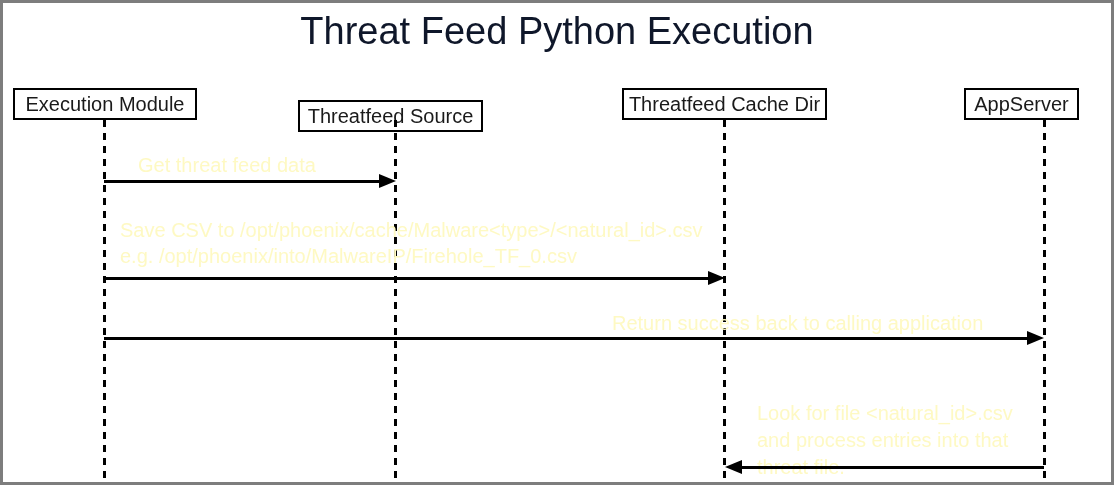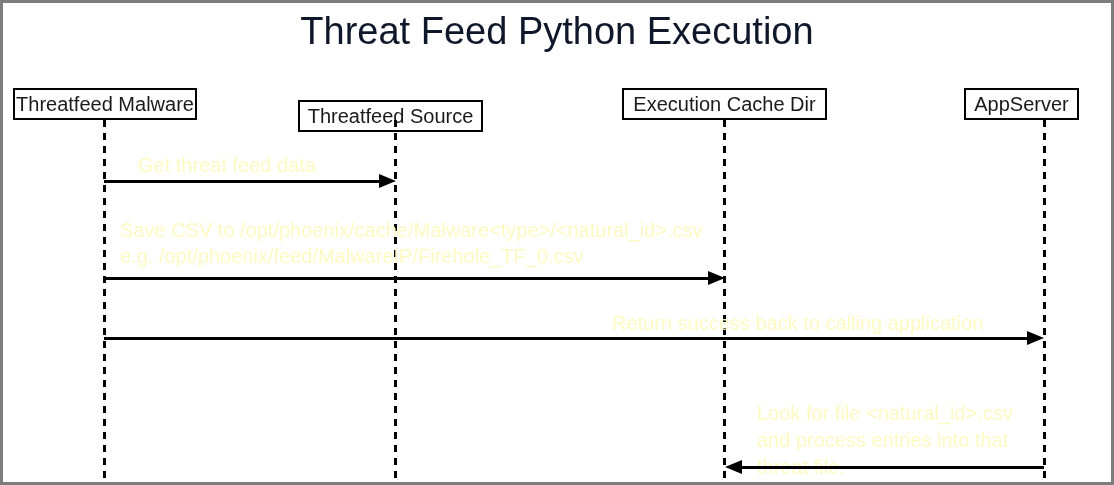--- a/index.html
+++ b/index.html
@@ -76,46 +76,46 @@
 </style>
 </head>
 <body>
 
 <div id="frame">
   <div id="canvas"></div>
 
   <div class="title">Threat Feed Python Execution</div>
 
   <div class="pbox" style="left:13px;  width:184px;">
-    <span>Threatfeed Malware</span>
+    <span>Execution Module</span>
   </div>
   <div class="pbox" style="left:298px; width:185px;margin-top:12px;">
     <span>Threatfeed Source</span>
   </div>
   <div class="pbox" style="left:622px; width:205px;">
-    <span>Execution Cache Dir</span>
+    <span>Threatfeed Cache Dir</span>
   </div>
   <div class="pbox" style="left:964px; width:115px;">
     <span>AppServer</span>
   </div>
 
   <div class="lifeline" style="left:103px;"></div>
   <div class="lifeline" style="left:394px;"></div>
   <div class="lifeline" style="left:723px;"></div>
   <div class="lifeline" style="left:1043px;"></div>
 
   <div class="msg-label" style="left:138px; top:152px;">
     <div>Get threat feed data</div>
   </div>
   <div class="msg-line" style="left:104px; top:180px; width:277px;"></div>
   <div class="msg-head right" style="left:379px; top:174px;"></div>
 
   <div class="msg-label" style="left:120px; top:217px;">
     <div>Save CSV to /opt/phoenix/cache/Malware&lt;type&gt;/&lt;natural_id&gt;.csv</div>
-    <div>e.g. /opt/phoenix/feed/MalwareIP/Firehole_TF_0.csv</div>
+    <div>e.g. /opt/phoenix/into/MalwareIP/Firehole_TF_0.csv</div>
   </div>
   <div class="msg-line" style="left:104px; top:277px; width:606px;"></div>
   <div class="msg-head right" style="left:708px; top:271px;"></div>
 
   <div class="msg-label" style="left:612px; top:310px;">
     <div>Return success back to calling application</div>
   </div>
   <div class="msg-line" style="left:104px; top:337px; width:925px;"></div>
   <div class="msg-head right" style="left:1027px; top:331px;"></div>
 

